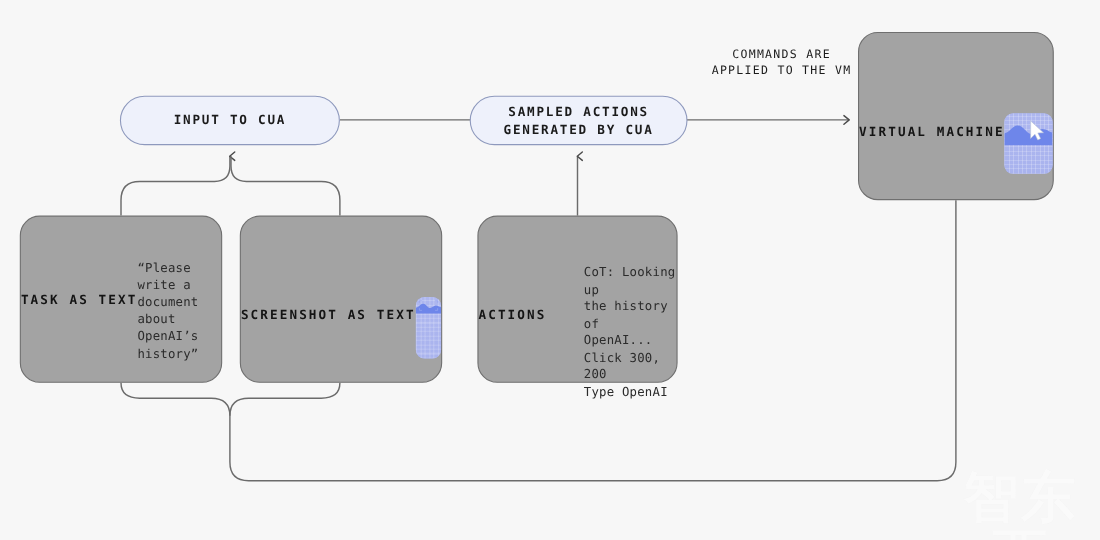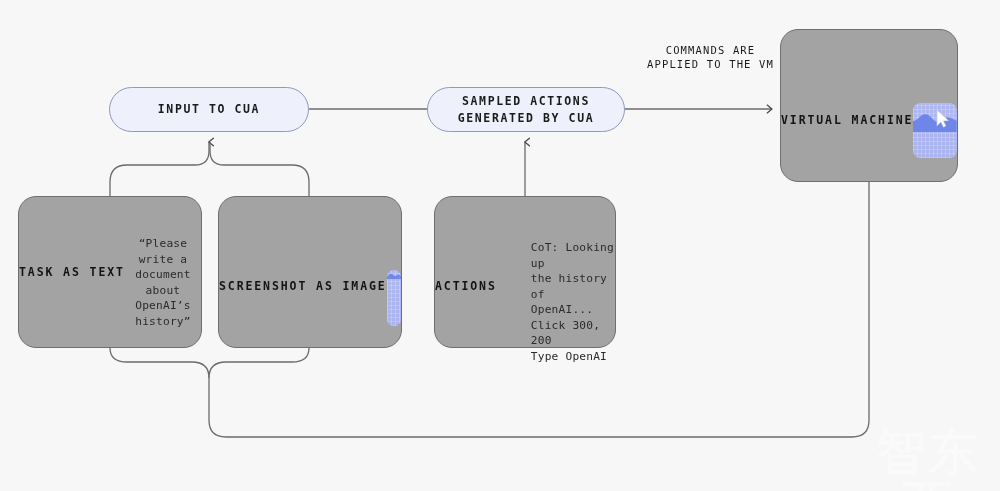--- a/index.html
+++ b/index.html
@@ -62,21 +62,21 @@
     text-align: center;
     white-space: nowrap;
   }
   .card-body {
     color: #2b2b2b;
     font-size: 11.2px;
     line-height: 15.5px;
     letter-spacing: 0.2px;
     white-space: pre-line;
   }
-  .body-center { text-align: center; }
+  .body-center { }
   .body-left { text-align: left; align-self: flex-start; }
 
   
   .edge-label {
     position: absolute;
     color: #1b1b1b;
     font-size: 10.5px;
     line-height: 14px;
     letter-spacing: 1.15px;
     text-align: center;
@@ -159,21 +159,21 @@
   </div>
 
   <div class="card" style="left:18px; top:196px; width:184px; height:152px; ">
     <div class="card-title">TASK AS TEXT</div>
     <div class="card-body body-center" style="margin-top:21px;">“Please write a
 document about
 OpenAI’s history”</div>
   </div>
 
   <div class="card" style="left:218px; top:196px; width:184px; height:152px; padding-top:28px;">
-    <div class="card-title">SCREENSHOT AS IMAGE</div>
+    <div class="card-title">SCREENSHOT AS TEXT</div>
 
     <div class="img-icon" style="width:84px; height:56px; margin-top:23px;">
       <div class="sky"></div>
       <svg viewBox="0 0 84 56" xmlns="http://www.w3.org/2000/svg">
         <path d="M0,35 C10,35 14,22 24,22 C34,22 38,35 46,36 C54,37 58,28 66,28 C74,28 79,34 84,34 L84,56 L0,56 Z" fill="#6e86ea"></path>
         <g fill="none" stroke="#8f9dee" stroke-width="1.6" stroke-linecap="round">
           <path d="M12,18 L12,12 L19,12"></path>
           <path d="M72,18 L72,12 L65,12"></path>
         </g>
         <g fill="none" stroke="#a7b4f3" stroke-width="1.6" stroke-linecap="round">

